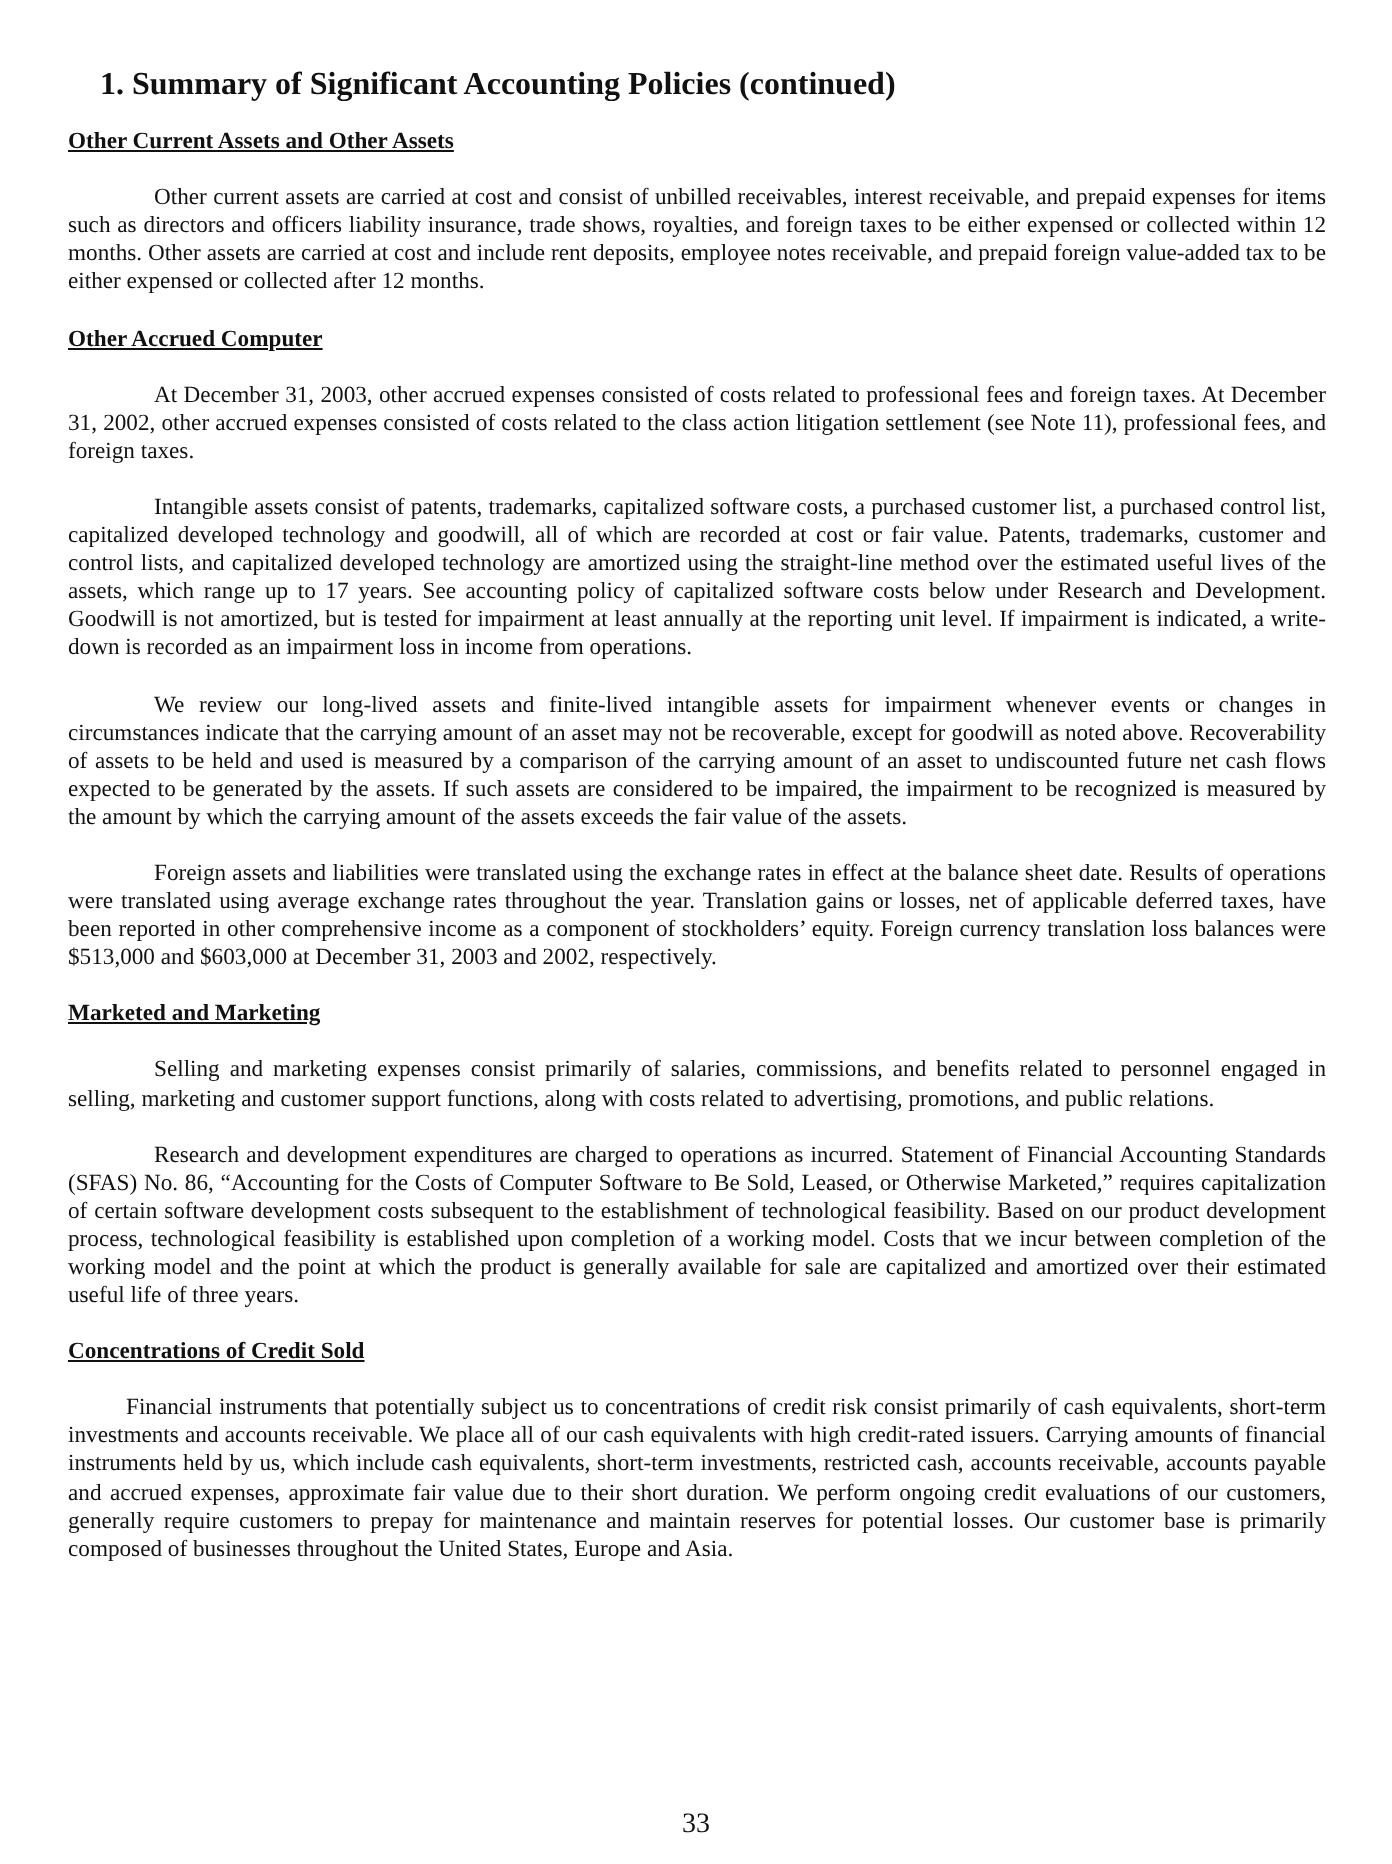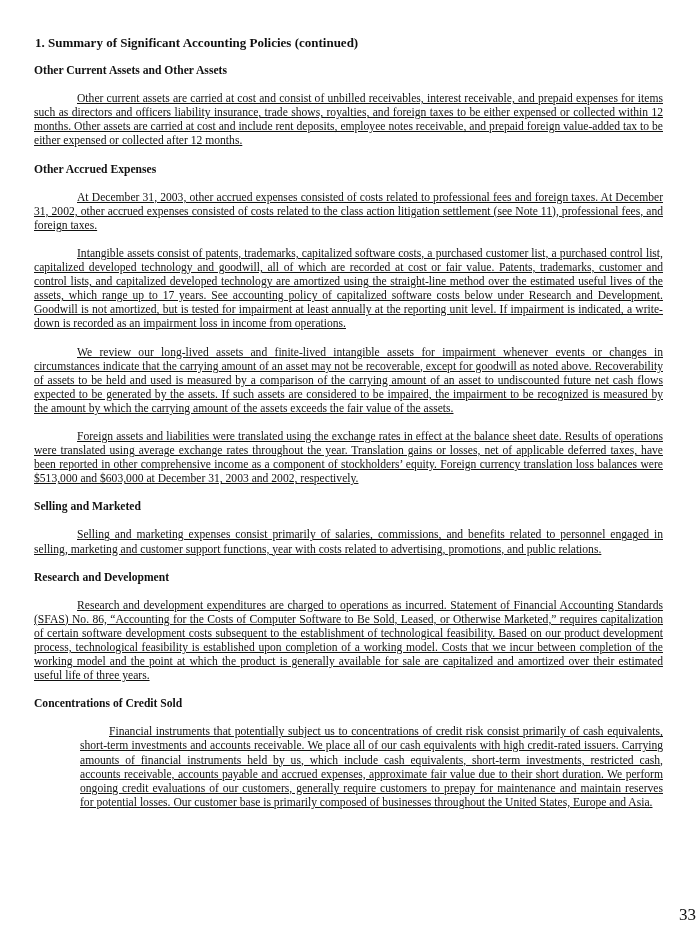--- a/index.html
+++ b/index.html
@@ -14,75 +14,74 @@
     .page {
       position: absolute;
       left: 34px;
       top: 36px;
       width: 629px;
       font-size: 11.6px;
       line-height: 14.1px;
     }
     .section-title {
       font-weight: bold;
-      margin: 0 0 14px 1px;
-      font-size: 13px;
+      margin: 0 0 14px 16px;
+      font-size: 16px;
     }
     .heading {
       font-weight: bold;
       margin: 0 0 14px 0;
+      text-decoration: underline;
     }
     p.para {
       margin: 0 0 14px 0;
       text-align: justify;
       text-indent: 43px;
-      text-decoration: underline;
     }
-    p.para.small-indent { text-indent: 29px; margin-left: 46px; }
+    p.para.small-indent { text-indent: 29px; }
     .page-number {
       position: absolute;
       top: 905px;
       left: 0;
       width: 696px;
-      text-align: right;
-      font-size: 17px;
+      text-align: center;
+      font-size: 14px;
     }
   </style>
 </head>
 <body>
 
 <div class="page">
   <div class="section-title">1.  Summary of Significant Accounting Policies (continued)</div>
 
   <div>
     <div class="heading">Other Current Assets and Other Assets</div>
     <p class="para">Other current assets are carried at cost and consist of unbilled receivables, interest receivable, and prepaid expenses for items such as directors and officers liability insurance, trade shows, royalties, and foreign taxes to be either expensed or collected within 12 months.  Other assets are carried at cost and include rent deposits, employee notes receivable, and prepaid foreign value-added tax to be either expensed or collected after 12 months.</p>
   </div>
 
   <div>
-    <div class="heading">Other Accrued Expenses</div>
+    <div class="heading">Other Accrued Computer</div>
     <p class="para">At December 31, 2003, other accrued expenses consisted of costs related to professional fees and foreign taxes.   At December 31, 2002, other accrued expenses consisted of costs related to the class action litigation settlement (see Note 11), professional fees, and foreign taxes.</p>
   </div>
 
   <div>
     <p class="para">Intangible assets consist of patents, trademarks, capitalized software costs, a purchased customer list, a purchased control list, capitalized developed technology and goodwill, all of which are recorded at cost or fair value.  Patents, trademarks, customer and control lists, and capitalized developed technology are amortized using the straight-line method over the estimated useful lives of the assets, which range up to 17 years.  See accounting policy of capitalized software costs below under Research and Development.  Goodwill is not amortized, but is tested for impairment at least annually at the reporting unit level.  If impairment is indicated, a write-down is recorded as an impairment loss in income from operations.</p>
     <p class="para">We review our long-lived assets and finite-lived intangible assets for impairment whenever events or changes in circumstances indicate that the carrying amount of an asset may not be recoverable, except for goodwill as noted above. Recoverability of assets to be held and used is measured by a comparison of the carrying amount of an asset to undiscounted future net cash flows expected to be generated by the assets.  If such assets are considered to be impaired, the impairment to be recognized is measured by the amount by which the carrying amount of the assets exceeds the fair value of the assets.</p>
   </div>
 
   <div>
     <p class="para">Foreign assets and liabilities were translated using the exchange rates in effect at the balance sheet date.  Results of operations were translated using average exchange rates throughout the year.  Translation gains or losses, net of applicable deferred taxes, have been reported in other comprehensive income as a component of stockholders’ equity.   Foreign currency translation loss balances were $513,000 and $603,000 at December 31, 2003 and 2002, respectively.</p>
   </div>
 
   <div>
-    <div class="heading">Selling and Marketed</div>
-    <p class="para">Selling and marketing expenses consist primarily of salaries, commissions, and benefits related to personnel engaged in selling, marketing and customer support functions, year with costs related to advertising, promotions, and public relations.</p>
+    <div class="heading">Marketed and Marketing</div>
+    <p class="para">Selling and marketing expenses consist primarily of salaries, commissions, and benefits related to personnel engaged in selling, marketing and customer support functions, along with costs related to advertising, promotions, and public relations.</p>
   </div>
 
   <div>
-    <div class="heading">Research and Development</div>
     <p class="para">Research and development expenditures are charged to operations as incurred. Statement of Financial Accounting Standards (SFAS) No. 86, “Accounting for the Costs of Computer Software to Be Sold, Leased, or Otherwise Marketed,” requires capitalization of certain software development costs subsequent to the establishment of technological feasibility.  Based on our product development process, technological feasibility is established upon completion of a working model.  Costs that we incur between completion of the working model and the point at which the product is generally available for sale are capitalized and amortized over their estimated useful life of three years.</p>
   </div>
 
   <div>
     <div class="heading">Concentrations of Credit Sold</div>
     <p class="para small-indent">Financial instruments that potentially subject us to concentrations of credit risk consist primarily of cash equivalents, short-term investments and accounts receivable. We place all of our cash equivalents with high credit-rated issuers. Carrying amounts of financial instruments held by us, which include cash equivalents, short-term investments, restricted cash, accounts receivable, accounts payable and accrued expenses, approximate fair value due to their short duration. We perform ongoing credit evaluations of our customers, generally require customers to prepay for maintenance and maintain reserves for potential losses. Our customer base is primarily composed of businesses throughout the United States, Europe and Asia.</p>
   </div>
 </div>
 
 <div class="page-number">33</div>

